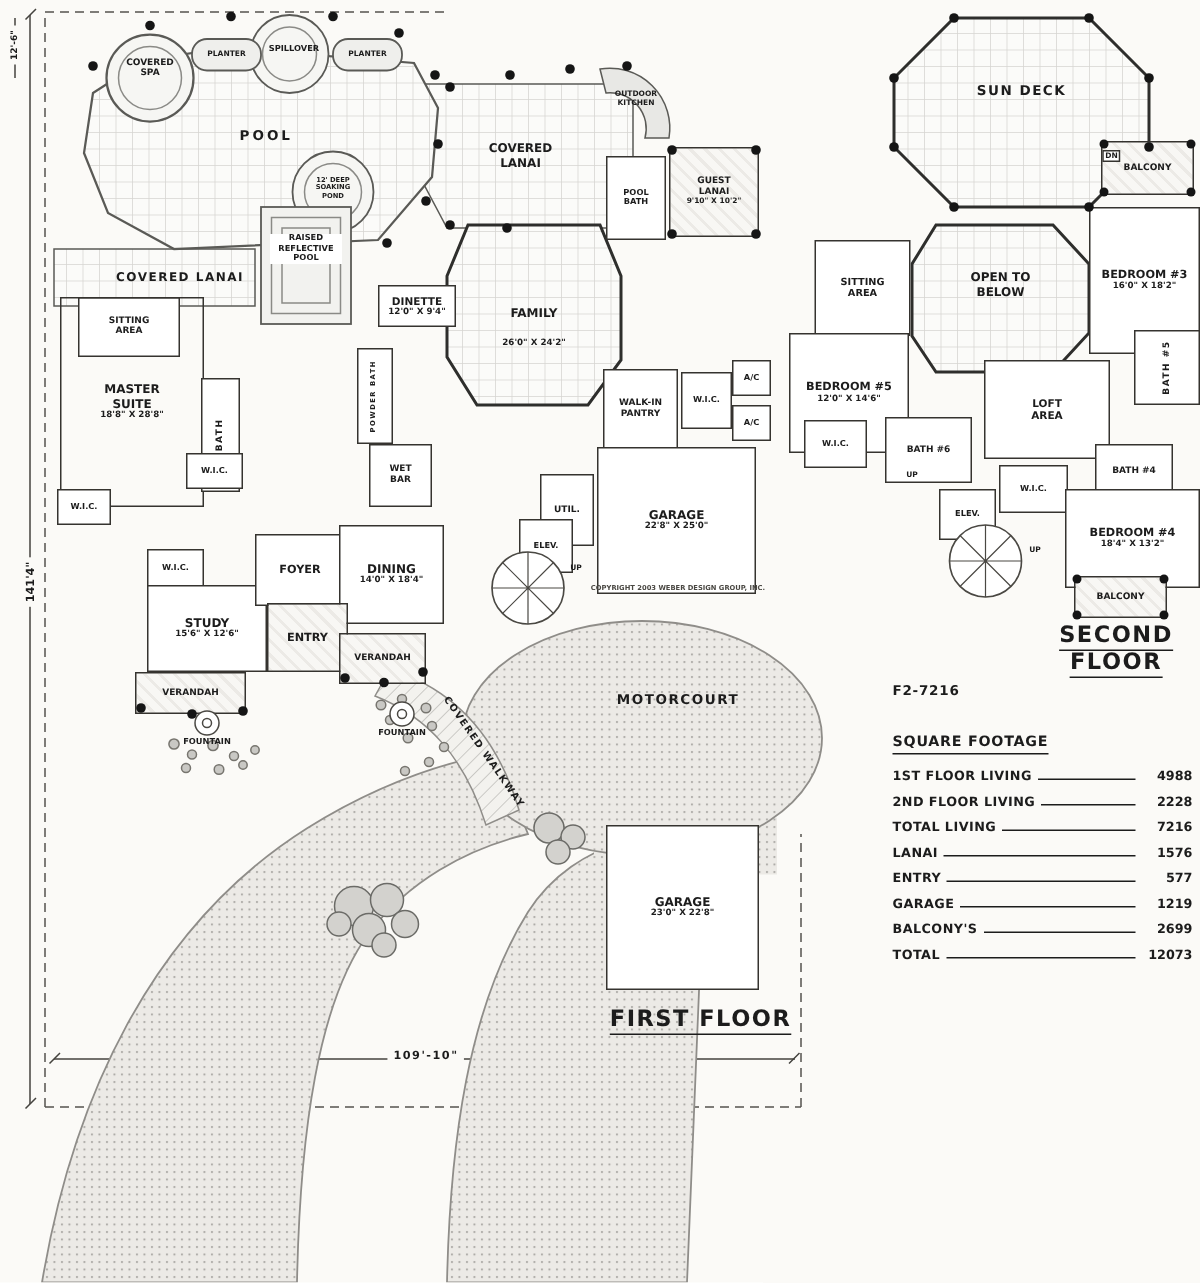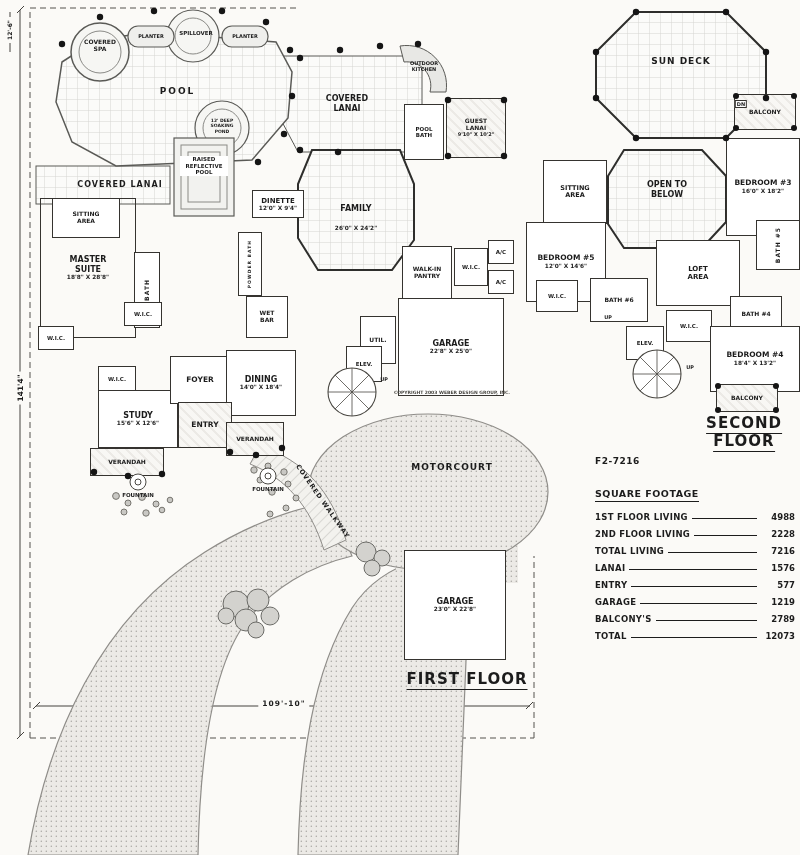--- a/index.html
+++ b/index.html
@@ -392,21 +392,21 @@
       <span class="sfval">577</span>
     </div>
     <div class="sfrow">
       <span class="sflabel">GARAGE</span>
       <span class="leader"></span>
       <span class="sfval">1219</span>
     </div>
     <div class="sfrow">
       <span class="sflabel">BALCONY'S</span>
       <span class="leader"></span>
-      <span class="sfval">2789</span>
+      <span class="sfval">2699</span>
     </div>
     <div class="sfrow">
       <span class="sflabel">TOTAL</span>
       <span class="leader"></span>
       <span class="sfval">12073</span>
     </div>
   </div>
 
 </div>
 

